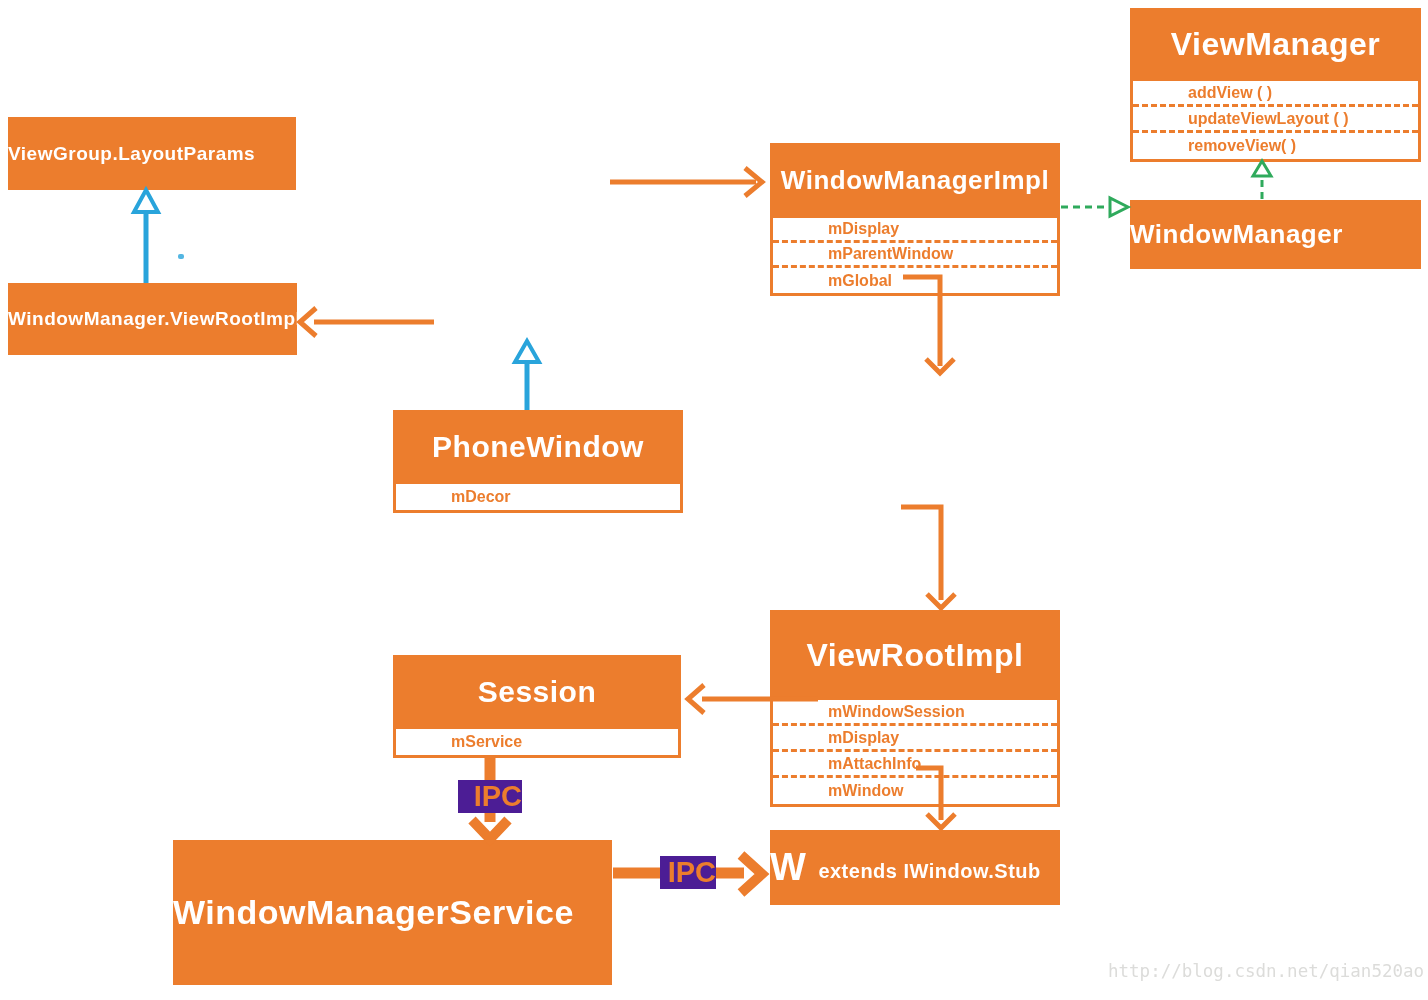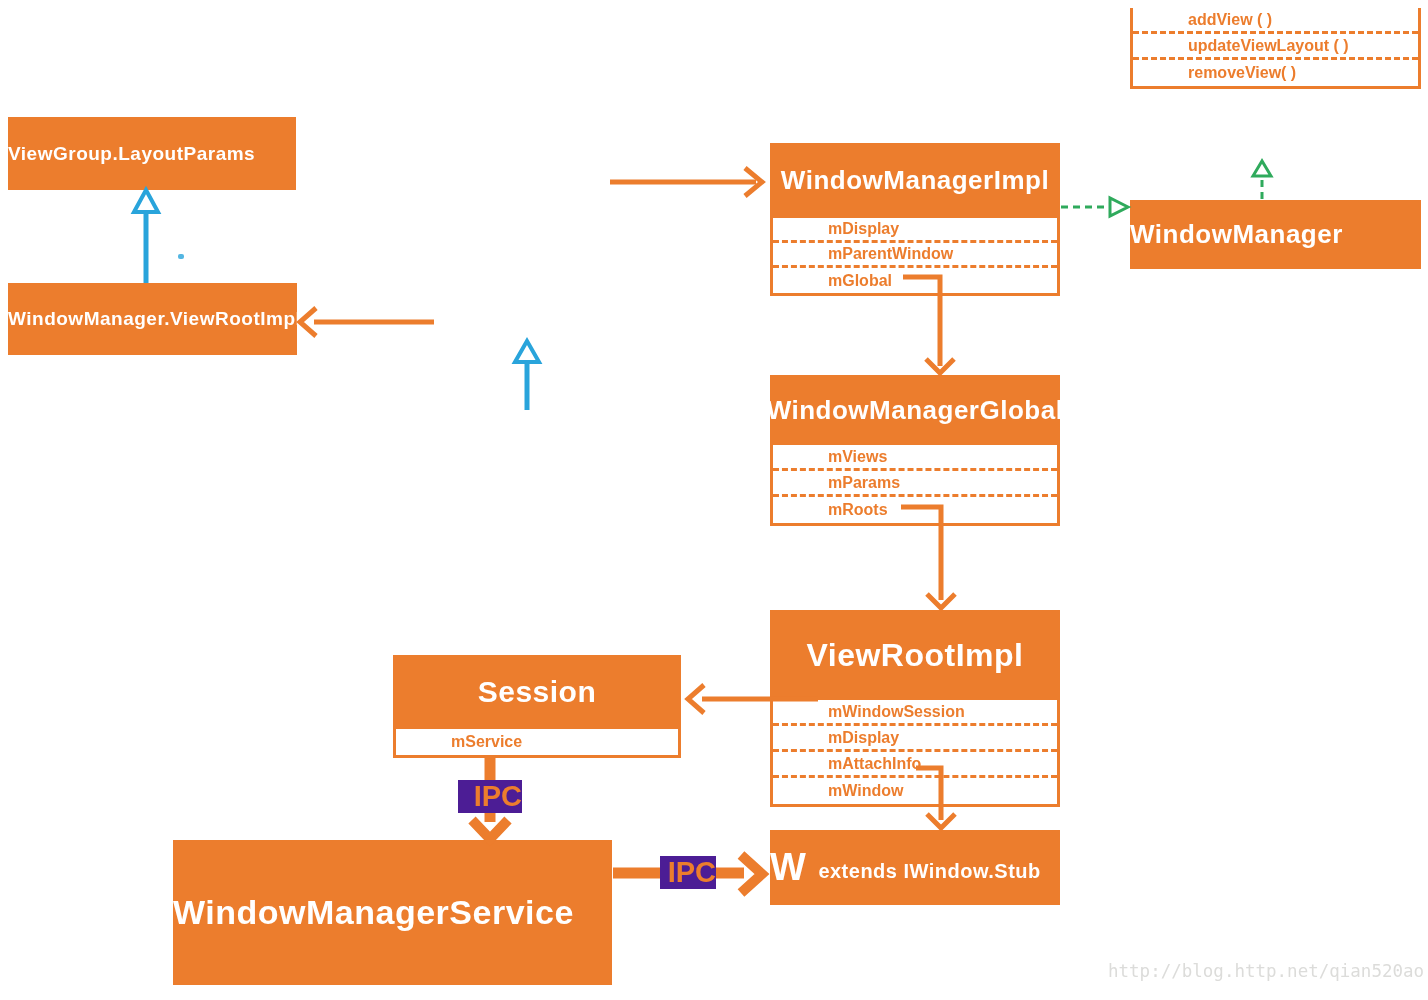--- a/index.html
+++ b/index.html
@@ -139,42 +139,43 @@
       <span>WindowManagerImpl</span>
     </div>
     <div class="body">
       <div class="row" style="height:25px">mDisplay</div>
       <div class="row" style="height:25px">mParentWindow</div>
       <div class="row" style="height:25px">mGlobal</div>
     </div>
   </div>
 
   <div class="clsbox" style="left:1130px;top:8px;width:291px">
+    <div class="head" style="height:73px;font-size:32px">
+      <span>ViewManager</span>
+    </div>
     <div class="body">
       <div class="row" style="height:26px">addView ( )</div>
       <div class="row" style="height:26px">updateViewLayout ( )</div>
       <div class="row" style="height:26px">removeView( )</div>
     </div>
   </div>
 
   <div class="solidbox" style="left:1130px;top:200px;width:291px;height:69px;font-size:26px">
     <span>WindowManager</span>
   </div>
 
-  <div class="clsbox" style="left:770px;top:375px;width:290px">
-    <div class="head" style="height:70px;font-size:26px">
-      <span>WindowManagerGlobal</span>
-    </div>
-    <div class="body">
-      <div class="row" style="height:26px">mViews</div>
-      <div class="row" style="height:26px">mParams</div>
-      <div class="row" style="height:26px">mRoots</div>
-    </div>
-  </div>
-
+
+  <div class="clsbox" style="left:393px;top:410px;width:290px">
+    <div class="head" style="height:74px;font-size:30px">
+      <span>PhoneWindow</span>
+    </div>
+    <div class="body">
+      <div class="row" style="height:26px">mDecor</div>
+    </div>
+  </div>
 
   <div class="clsbox" style="left:770px;top:610px;width:290px">
     <div class="head" style="height:90px;font-size:32px">
       <span>ViewRootImpl</span>
     </div>
     <div class="body">
       <div class="row" style="height:26px">mWindowSession</div>
       <div class="row" style="height:26px">mDisplay</div>
       <div class="row" style="height:26px">mAttachInfo</div>
       <div class="row" style="height:26px">mWindow</div>
@@ -197,15 +198,15 @@
   <div class="solidbox" style="left:770px;top:830px;width:290px;height:75px">
     <span class="w-title">W</span>
     <span class="w-sub">extends IWindow.Stub</span>
   </div>
 
   <div class="ipc-label" style="left:458px;top:780px;width:64px">IPC</div>
   <div class="ipc-label" style="left:660px;top:856px;width:56px">IPC</div>
 
   <div class="stray-dot" style="left:178px;top:254px"></div>
 
-  <div class="watermark" style="left:1108px;top:961px">http://blog.http.net/qian520ao</div>
+  <div class="watermark" style="left:1108px;top:961px">http://blog.csdn.net/qian520ao</div>
 
 </div>
 
 </body></html>

